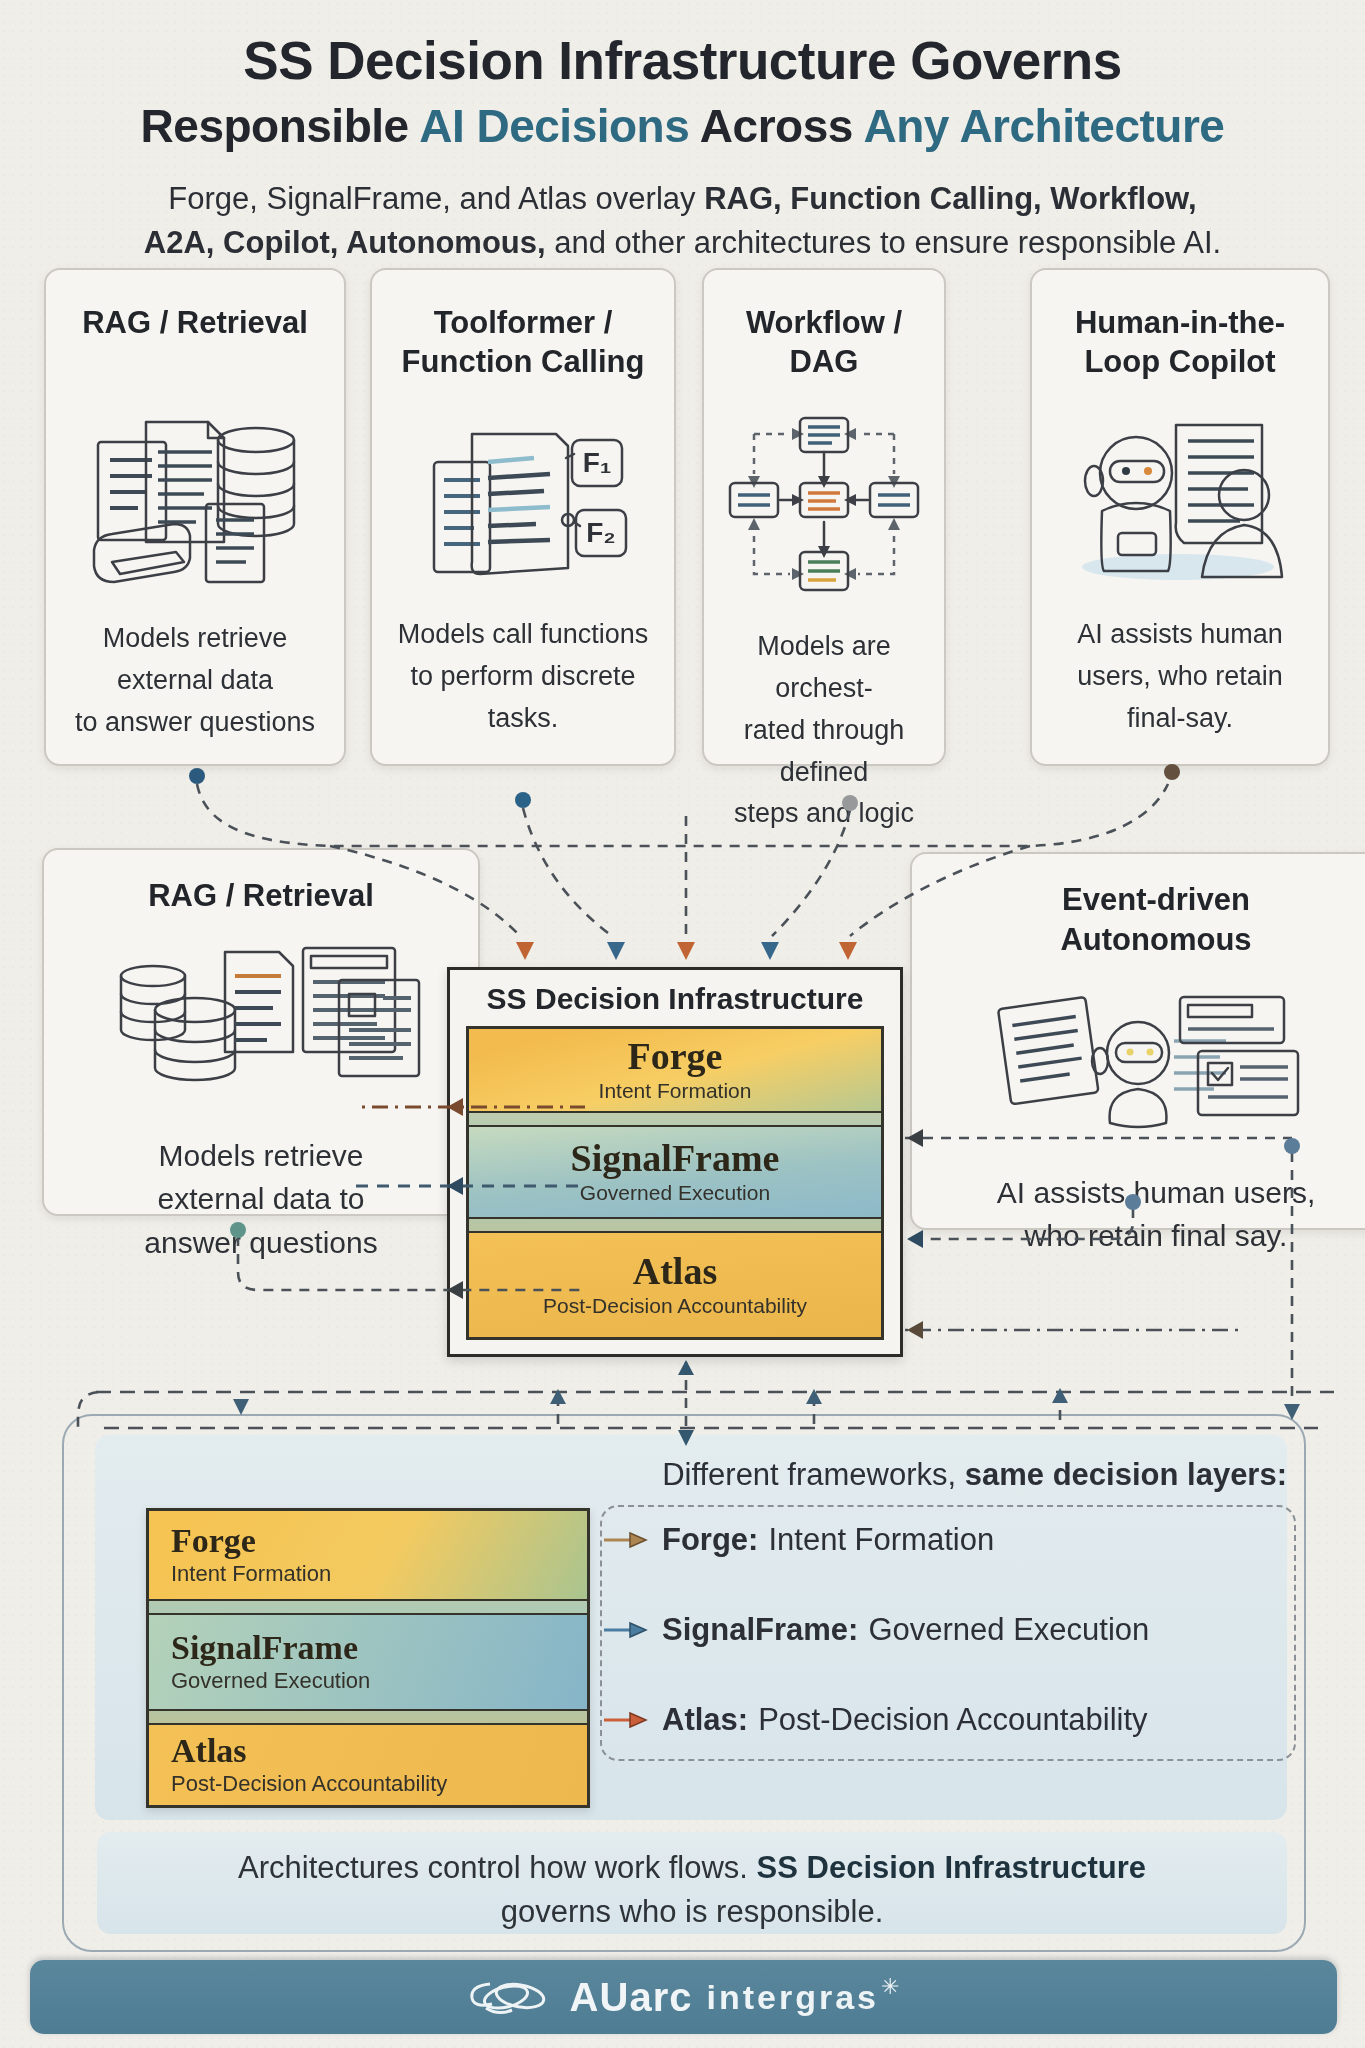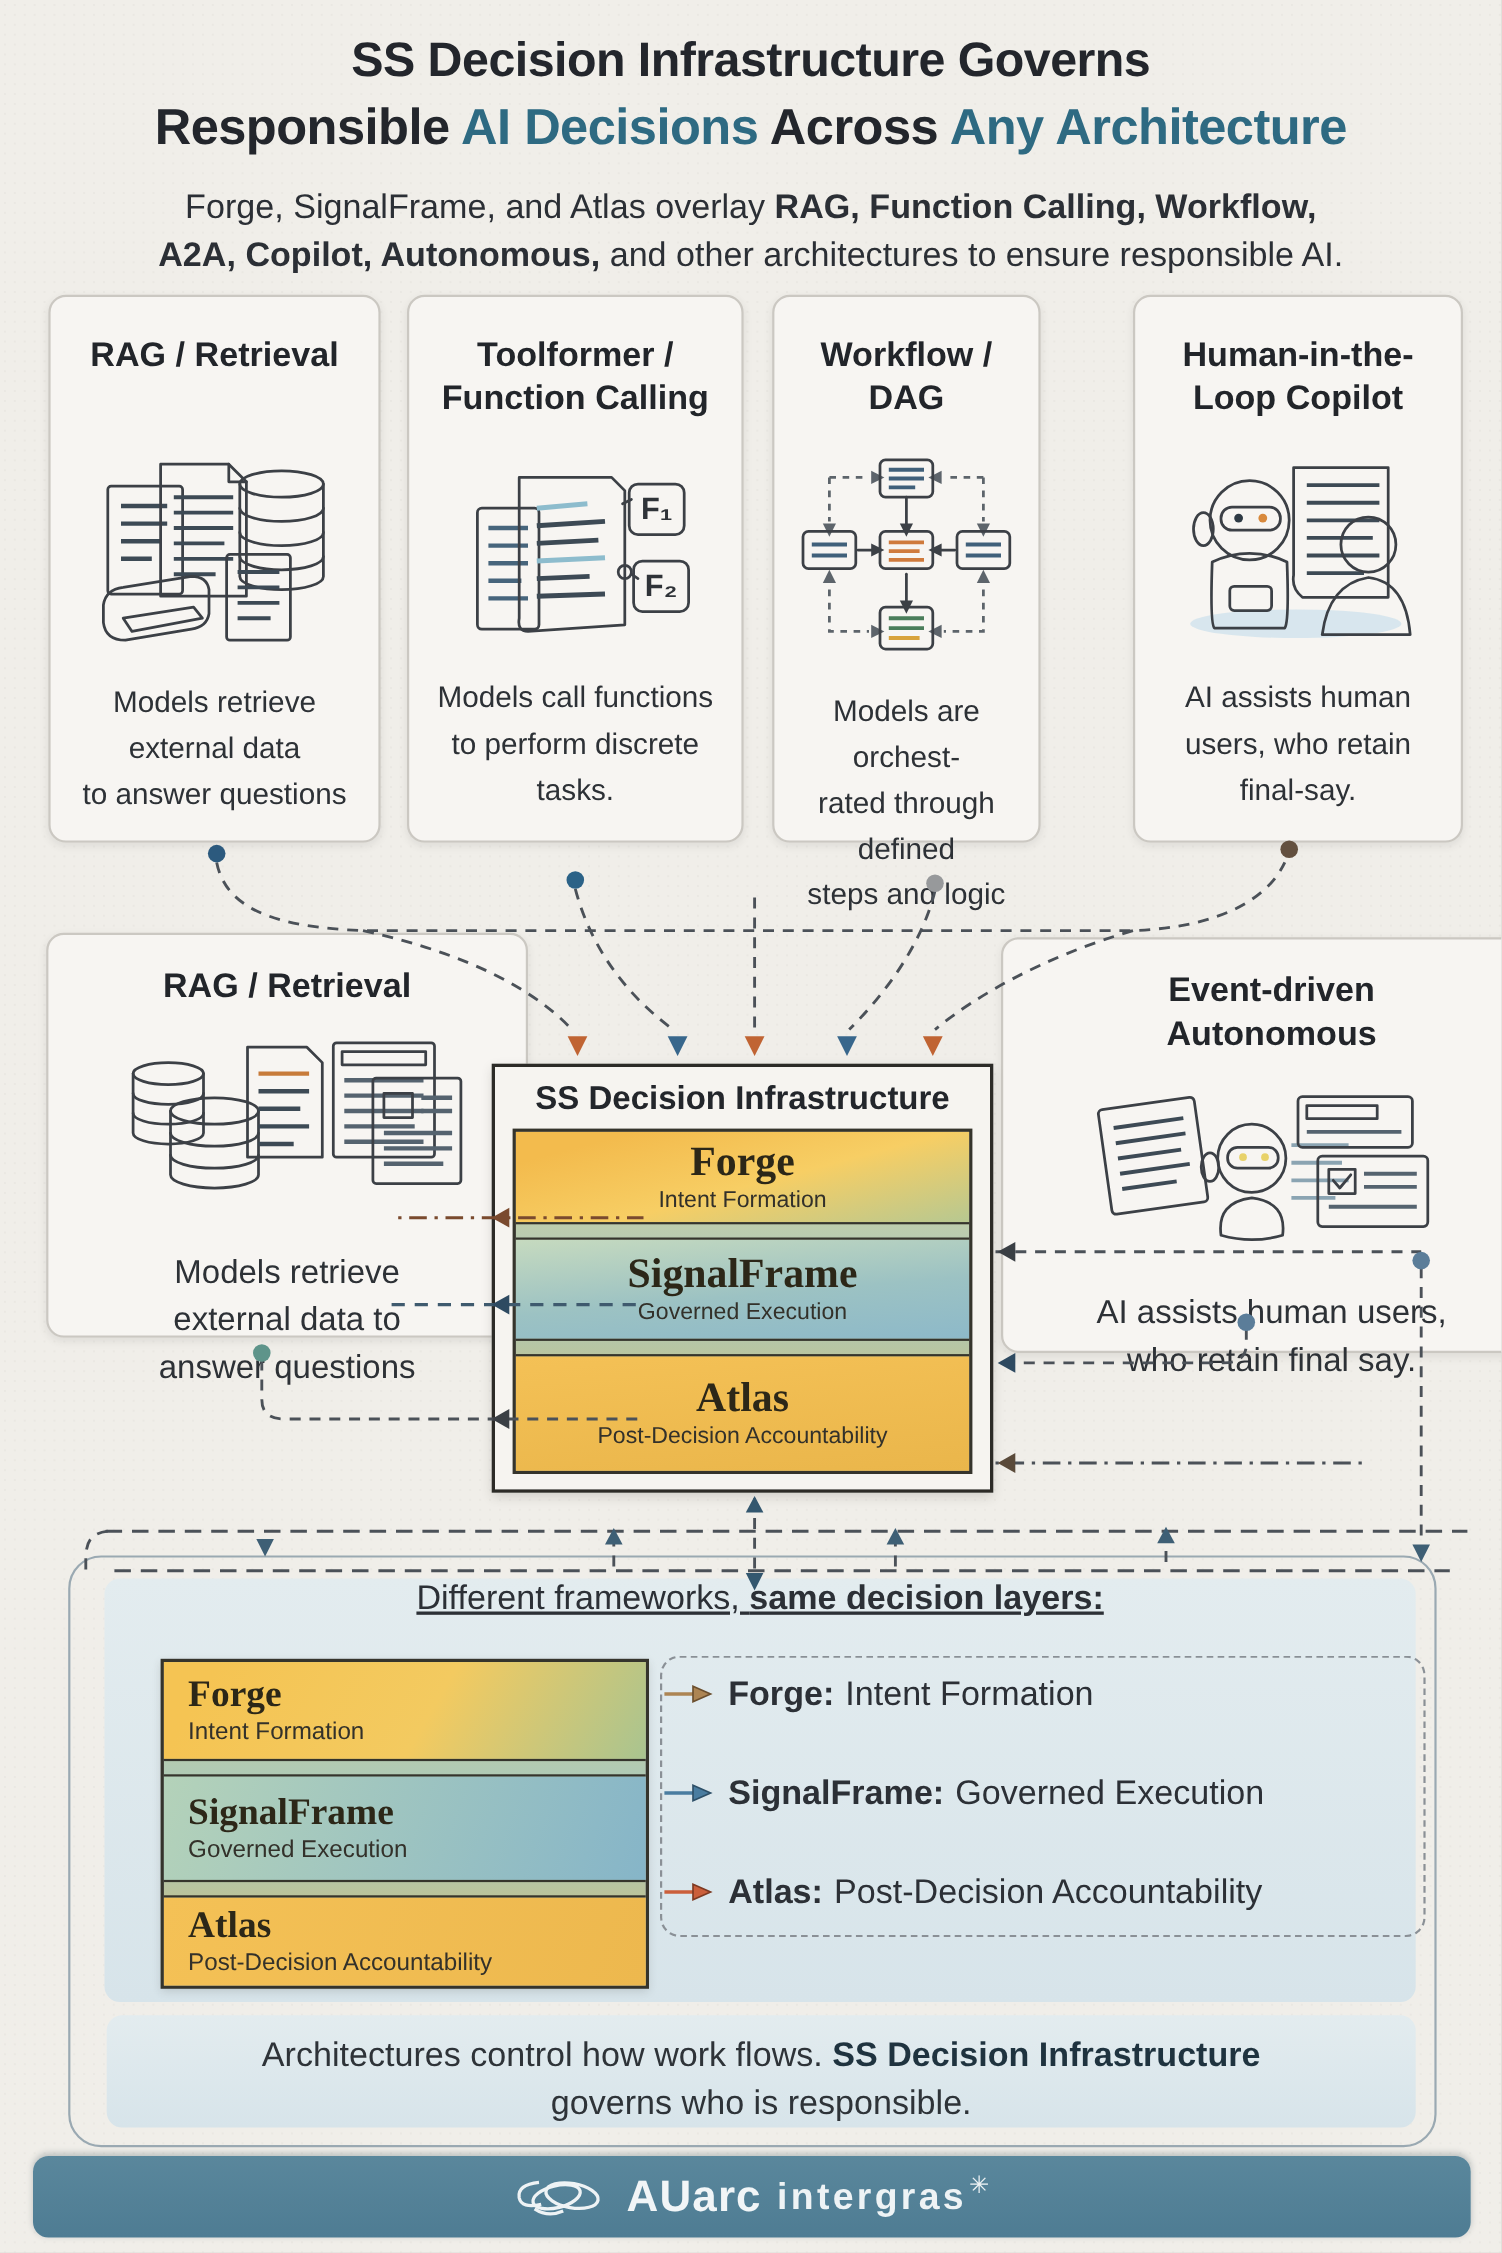--- a/index.html
+++ b/index.html
@@ -6,21 +6,21 @@
   .canvas{
     position:relative;width:1365px;height:2048px;margin:0 auto;
     background:#f0eee9;
     background-image:radial-gradient(rgba(120,115,105,0.05) 1px, transparent 1px);
     background-size:9px 9px;
     font-family:"Liberation Sans", sans-serif;
     overflow:hidden;color:#2a2e33;
   }
   
   .hdr{position:absolute;top:30px;left:0;width:100%;text-align:center;}
-  .t1{font-size:44px;font-weight:700;color:#23262c;letter-spacing:-0.5px;}
+  .t1{font-size:53px;font-weight:700;color:#23262c;letter-spacing:-0.5px;}
   .t2{font-size:46px;font-weight:700;color:#23262c;margin-top:8px;letter-spacing:-0.5px;}
   .c-accent{color:#2e6a82;}
   .c-navy{color:#1f333f;}
   .b{font-weight:700;}
   .subtitle{margin-top:24px;font-size:31px;color:#2b2f35;line-height:1.42;}
   
   .card{position:absolute;background:#f7f5f2;border:2px solid #cbc8c2;border-radius:16px;
         box-shadow:0 3px 8px rgba(60,60,55,0.10);display:flex;flex-direction:column;align-items:center;gap:28px;}
   .tcard{top:268px;height:498px;padding:34px 10px 0 10px;box-sizing:border-box;}
   .tc1{left:44px;width:302px;}
@@ -48,21 +48,21 @@
   .layer .ln{font-family:"Liberation Serif", serif;font-weight:700;font-size:38px;color:#2c2718;line-height:1.05;}
   .layer .ls{font-size:21px;color:#33312a;margin-top:2px;}
   .l-forge{height:82px;background:linear-gradient(165deg,#f3bb4d 15%,#f7ce64 55%,#b7c891 100%);border-top:none;}
   .l-sf{height:90px;background:linear-gradient(175deg,#c6dabf 0%,#9cc2c3 55%,#8db9c9 100%);}
   .l-atlas{height:88px;background:linear-gradient(175deg,#f4c156 0%,#eab64b 100%);border-bottom:none;flex:1;}
   .gap1{height:12px;} .gap2{height:12px;}
   
   .bcontainer{position:absolute;left:62px;top:1414px;width:1240px;height:534px;border:2px solid #9aa9b2;border-radius:30px;}
   .bluepanel{position:absolute;background:linear-gradient(180deg,#e3ecef,#d7e4ea);border-radius:14px;}
   .bp1{left:95px;top:1435px;width:1192px;height:385px;}
-  .bp1 .bh{font-size:31px;color:#2c3036;text-align:center;text-decoration:underline;}
+  .bp1 .bh{font-size:31px;color:#2c3036;text-align:right;margin-top:22px;}
   .bp2{left:97px;top:1832px;width:1190px;height:102px;text-align:center;}
   .bp2 .st{font-size:31px;color:#2e3338;margin-top:14px;line-height:1.42;}
   
   .stack2{position:absolute;left:146px;top:1508px;width:444px;height:300px;border:3px solid #35342c;
           box-sizing:border-box;background:linear-gradient(180deg,#cdd296,#a3c6c2 50%,#d9c06a);
           display:flex;flex-direction:column;box-shadow:0 3px 8px rgba(60,60,55,0.18);}
   .stack2 .layer{align-items:flex-start;padding-left:22px;}
   .stack2 .ln{font-size:34px;}
   .stack2 .ls{font-size:22px;}
   .s2-forge{height:88px;background:linear-gradient(120deg,#f5c453 10%,#f3ca60 55%,#a9c490 100%);border-top:none;}

